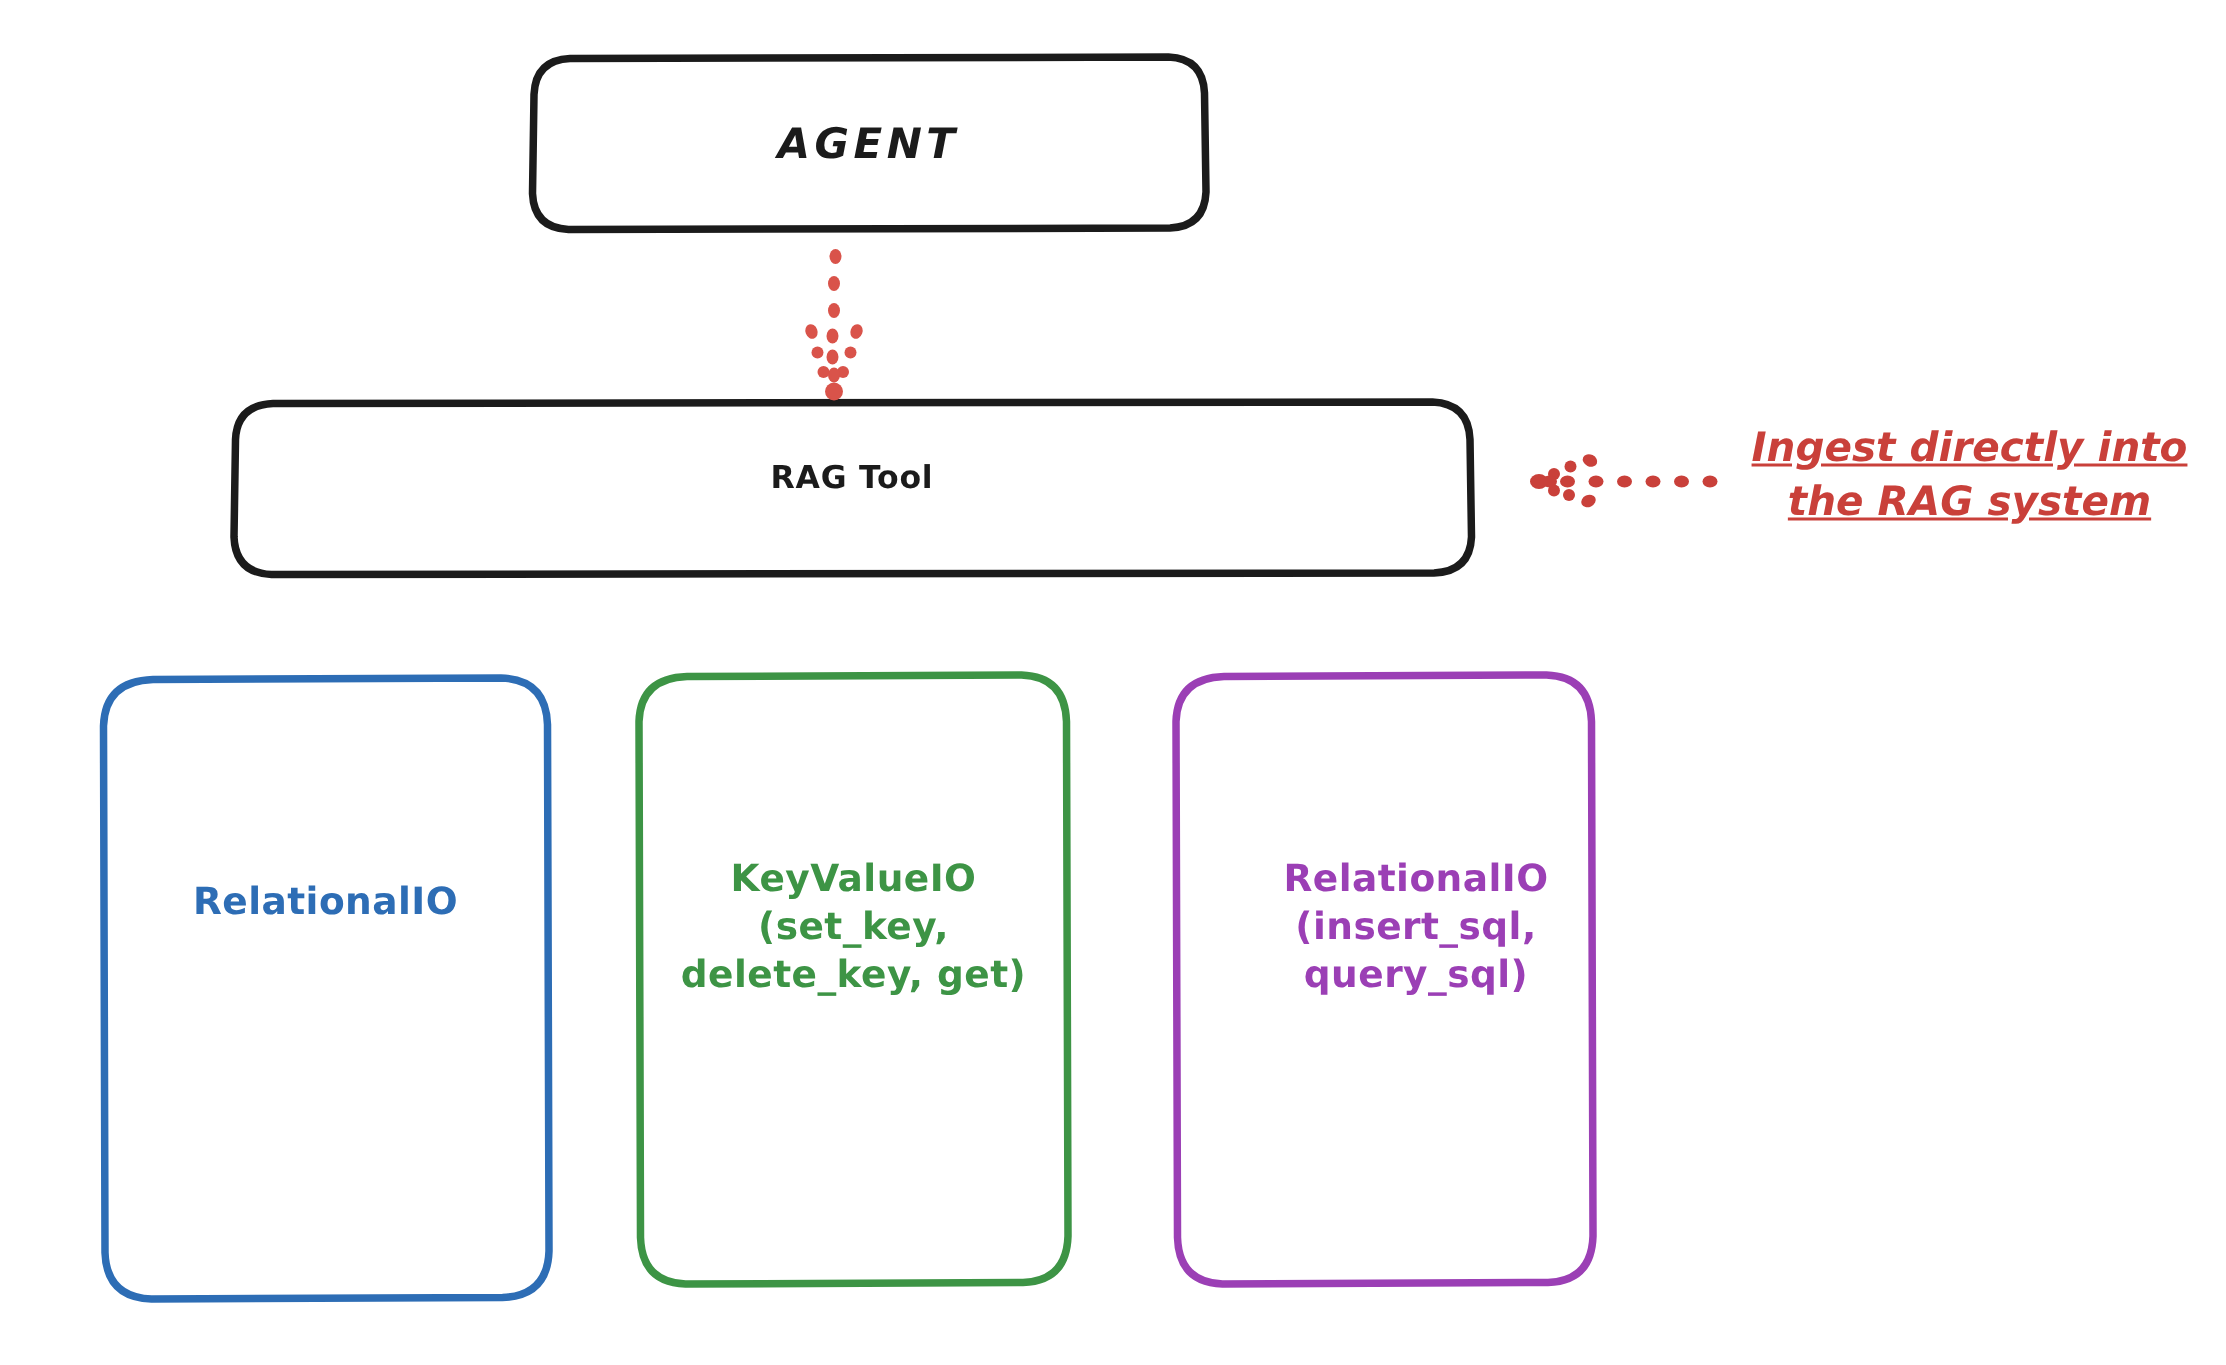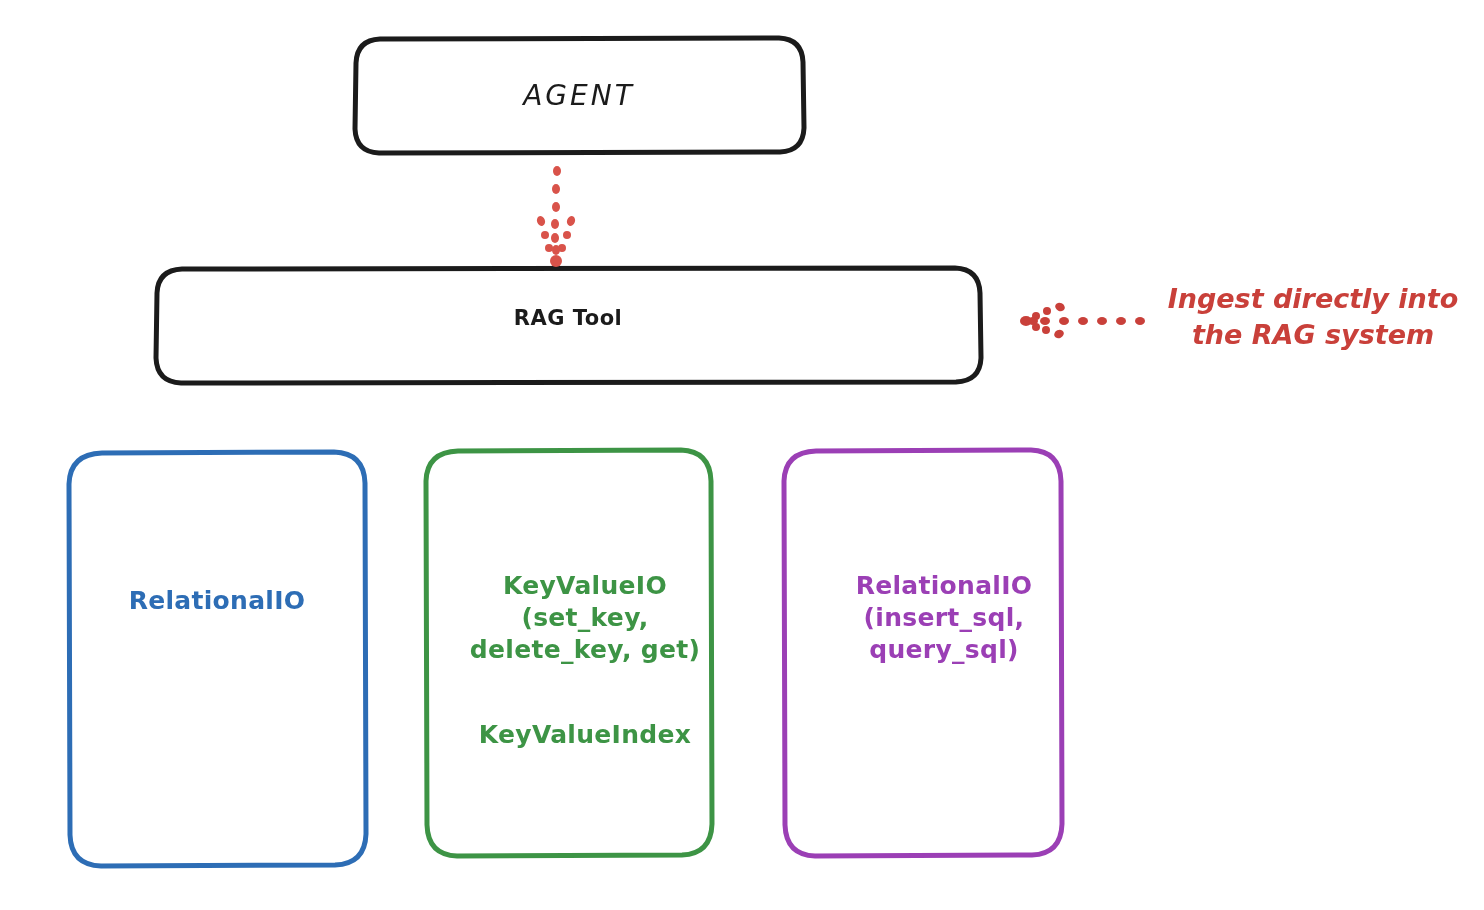--- a/index.html
+++ b/index.html
@@ -32,21 +32,21 @@
     font-family: "DejaVu Sans", sans-serif;
   }
 
   
   #agent-label {
     left: 355px;
     top: 78px;
     width: 448px;
     font-size: 28px;
     font-style: italic;
-    font-weight: 400;
+    font-weight: 700;
     letter-spacing: 3px;
     color: #1b1b1b;
     text-align: center;
   }
 
   
   #ragtool-label {
     left: 156px;
     top: 305px;
     width: 824px;
@@ -73,21 +73,20 @@
     left: 72px;
     top: 533px;
     width: 290px;
     color: #2d6db5;
   }
   #keyvalue-text {
     left: 430px;
     top: 550px;
     width: 278px;
     color: #3d9445;
-    padding-left: 16px;
   }
   #relational-text {
     left: 788px;
     top: 550px;
     width: 312px;
     color: #9b3fb5;
   }
 
   
   #annotation-text {
@@ -95,20 +94,21 @@
     left: 1148px;
     top: 281px;
     width: 330px;
     font-size: 27px;
     font-weight: 600;
     line-height: 1.32;
     color: #c9403a;
     text-align: center;
     white-space: pre-line;
     font-style: italic;
+    text-decoration: underline;
   }
 </style>
 </head>
 <body>
 
 <svg id="canvas" viewBox="0 0 1484 910" xmlns="http://www.w3.org/2000/svg">
 
   <path d="M 380 39 L 779 38 Q 802 39 803 62 L 804 128 Q 803 151 780 152 L 379 153 Q 356 152 355 129 L 356 63 Q 357 40 380 39 Z" fill="#ffffff" stroke="#1b1b1b" stroke-width="5" stroke-linecap="round" stroke-linejoin="round"></path>
 
   <path d="M 182 269 L 955 268 Q 979 269 980 293 L 981 358 Q 980 381 956 382 L 181 383 Q 157 382 156 358 L 157 293 Q 158 270 182 269 Z" fill="#ffffff" stroke="#1b1b1b" stroke-width="5" stroke-linecap="round" stroke-linejoin="round"></path>
@@ -160,21 +160,20 @@
 <div class="node-label" id="ragtool-label">RAG Tool</div>
 
 <div class="node-label" id="vector-text">
   <div class="card-index">RelationalIO</div>
 </div>
 
 <div class="node-label" id="keyvalue-text">
   <div class="card-title">KeyValueIO
 (set_key,
 delete_key, get)</div>
-  <div class="card-index">KeyValueIndex</div>
 </div>
 
 <div class="node-label" id="relational-text">
   <div class="card-title">RelationalIO
 (insert_sql,
 query_sql)</div>
 </div>
 
 <div id="annotation-text">Ingest directly into
 the RAG system</div>

